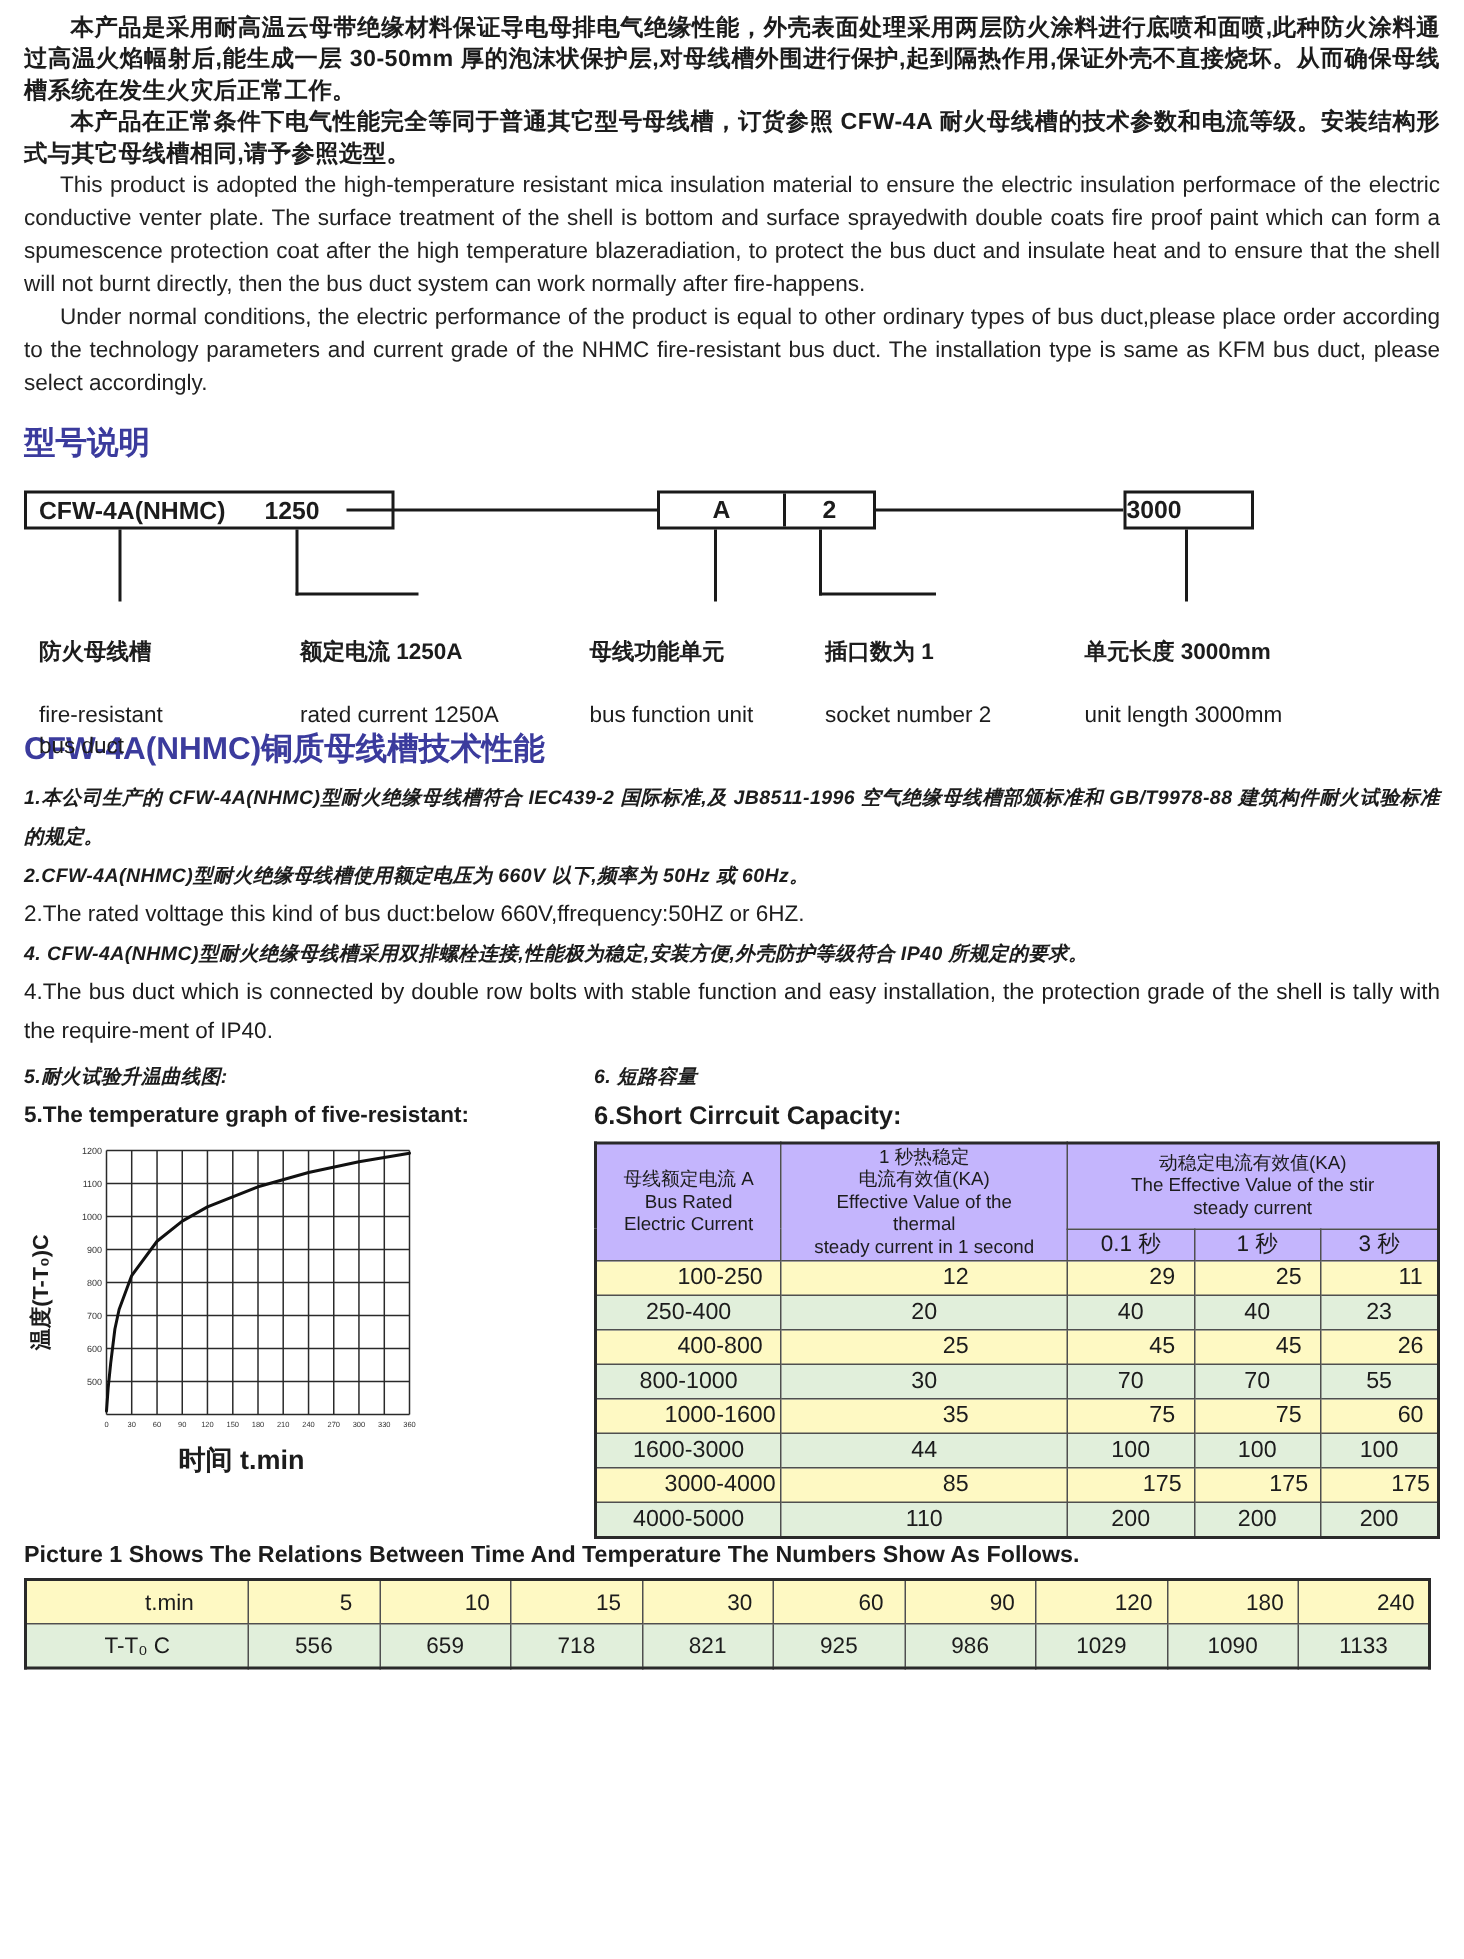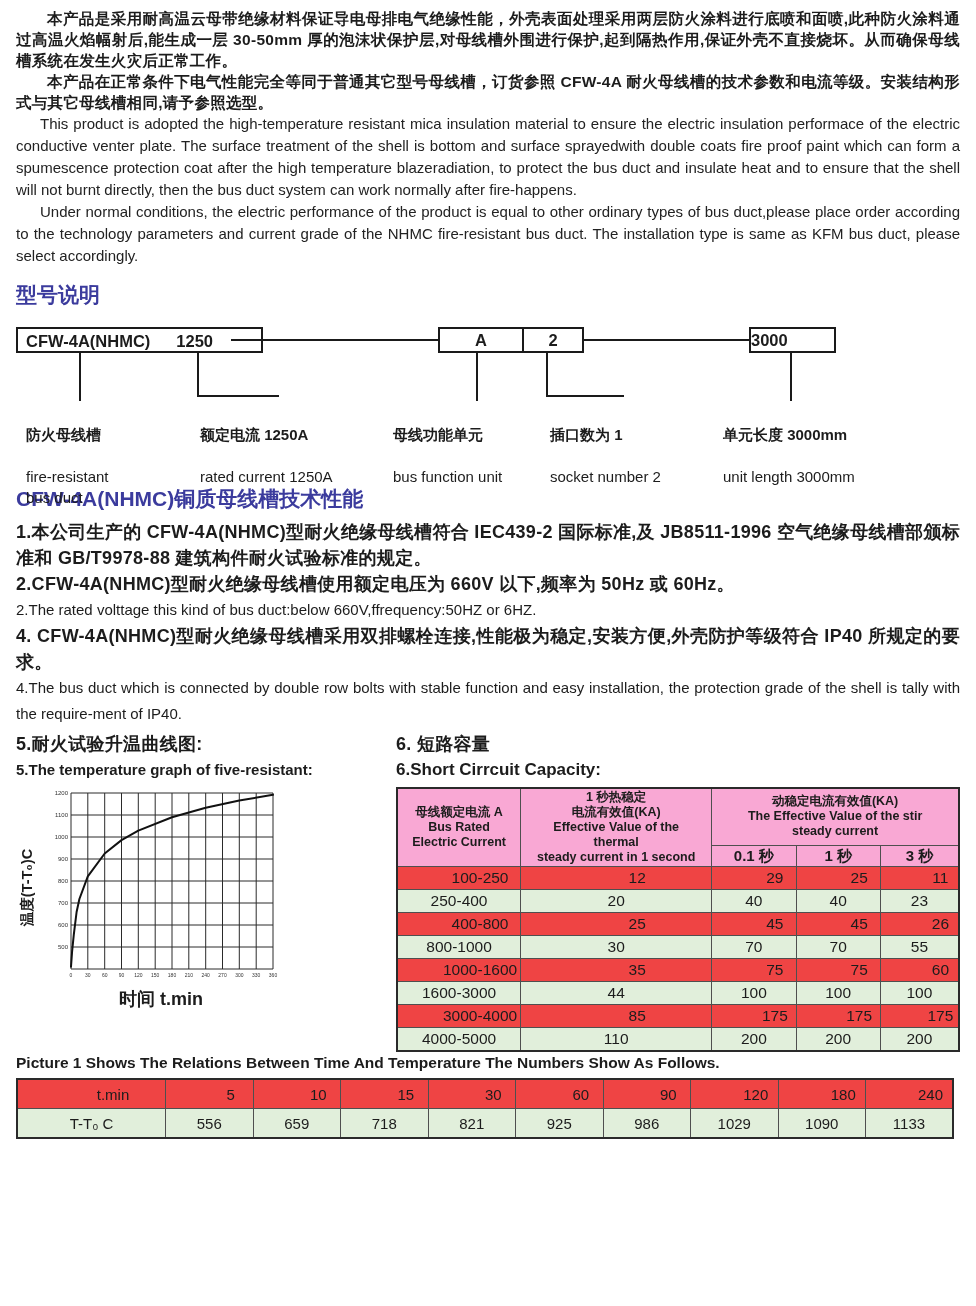--- a/index.html
+++ b/index.html
@@ -20,42 +20,42 @@
   .dg-box{position:absolute;top:10px;height:26px;border:2px solid #1a1a1a;
     display:flex;align-items:center;font-weight:bold;font-size:16.5px;background:#fff;box-sizing:border-box;}
   .dg-line{position:absolute;background:#1a1a1a;}
   .dg-cell{flex:1;display:flex;align-items:center;justify-content:center;height:100%;}
   .dg-cell + .dg-cell{border-left:2px solid #1a1a1a;}
   .dg-label{position:absolute;top:86px;font-size:15px;line-height:21px;font-weight:bold;white-space:pre-line;}
   .dg-label .en{font-weight:normal;}
   
   .tech-title{font-size:21px;margin-top:16px;margin-bottom:6px;}
   .tech p{margin:0;text-align:justify;line-height:26px;}
-  .t-cn{font-size:18px;font-weight:bold;letter-spacing:.3px;}
+  .t-cn{font-size:13px;font-weight:bold;letter-spacing:.3px;font-style:italic;}
   .t-en{font-size:15px;font-weight:normal;}
   
   .two-col{display:flex;margin-top:4px;}
   .col-left{width:380px;flex:0 0 380px;}
   .col-right{flex:1;}
   .col-left p,.col-right p{margin:0;line-height:26px;}
   .chart-wrap{margin-top:6px;}
   .chart-title{font-size:16.5px;font-weight:bold;text-align:center;width:290px;margin:0;}
   .chart-flex{display:flex;align-items:center;}
   .ylabel{width:24px;display:flex;align-items:center;justify-content:center;}
   .ylabel span{transform:rotate(-90deg);white-space:nowrap;font-weight:bold;font-size:14.5px;}
   .xlabel{font-size:18px;font-weight:bold;text-align:center;width:290px;margin-top:2px;}
   svg{font-family:"Liberation Sans","DejaVu Sans",sans-serif;display:block;}
   
   table{border-collapse:collapse;background:#fff;}
   .sc-table{width:100%;margin-top:4px;border:2px solid #2a2a2a;table-layout:fixed;}
   .sc-table th,.sc-table td{border:1px solid #4f4f4f;text-align:center;padding:1px 2px;}
-  .sc-table th{background:#f9a8d4;font-weight:bold;font-size:12.5px;line-height:15px;white-space:pre-line;}
+  .sc-table th{background:#c4b5fd;font-weight:normal;font-size:12.5px;line-height:15px;white-space:pre-line;}
   .sc-table td{font-size:15.5px;height:20px;}
   .sc-table .sub th{font-size:15px;}
-  tr.r-blue td{background:#ef4444;padding-left:44px;}
+  tr.r-blue td{background:#fef9c3;padding-left:44px;}
   tr.r-green td{background:#e1efdb;}
   .note-cn{font-size:15px;font-weight:bold;margin:10px 0 0 0;}
   .note-en{font-size:15.5px;font-weight:bold;margin:2px 0 6px 0;}
   .tt-table{width:938px;border:2px solid #2a2a2a;table-layout:fixed;}
   .tt-table td{border:1px solid #4f4f4f;text-align:center;font-size:15px;height:26px;}
   .tt-table .c0{width:102px;}
 </style>
 </head>
 <body>
 

